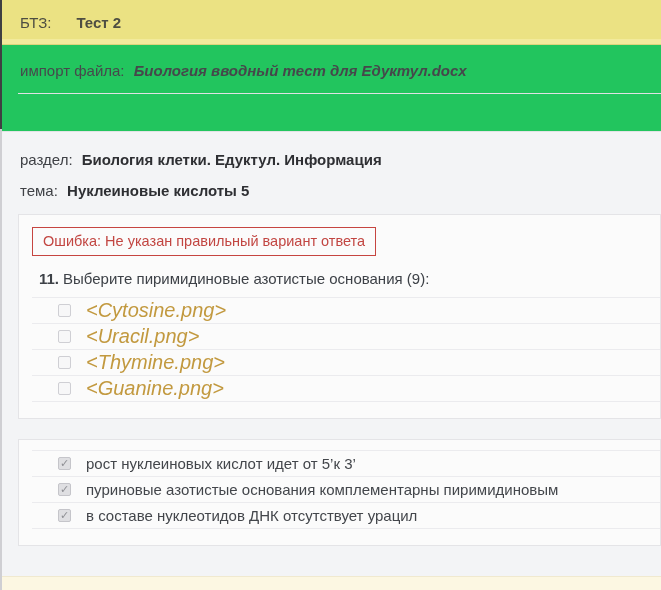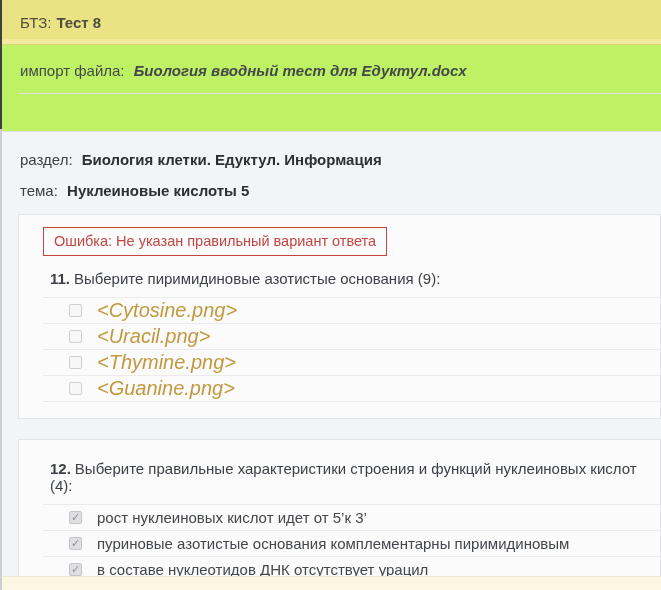--- a/index.html
+++ b/index.html
@@ -18,39 +18,40 @@
 
   .app-header{
     height:44px;
     background:#ebe283;
     box-shadow:inset 0 -5px 0 rgba(247,241,176,.55);
     border-bottom:1px solid #ddd47c;
     display:flex;align-items:center;
     padding-left:20px;
     color:#4e4e42;
     font-size:15px;
+    gap:20px;
   }
   .app-header .bold{font-weight:bold;margin-left:5px;}
 
-  .import-section{background:#bef264;}
+  .import-section{background:#22c55e;}
   .import-row{padding:17px 20px 14px 20px;color:#47484c;}
   .import-row .file{font-weight:bold;font-style:italic;margin-left:5px;color:#46474b;}
   .import-divider{border-top:1px solid #e0e1e4;margin-left:18px;}
   .import-spacer{height:37px;border-bottom:1px solid #e2e3e6;}
 
   .main{padding:19px 0 0 20px;}
   .meta-line{margin-bottom:14px;color:#3f4146;}
   .meta-line .val{font-weight:bold;color:#2e2f33;margin-left:5px;}
   .meta-line.topic{margin-bottom:15px;}
 
   .card{
     background:#fbfbfb;
     border:1px solid #e4e4e7;
     margin-left:-2px;
-    padding:10px 0 16px 24px;
+    padding:10px 0 16px 13px;
   }
   .card.q11{margin-bottom:20px;}
 
   .error-box{
     display:inline-block;
     border:1px solid #c64540;
     color:#c24642;
     font-size:14.5px;
     padding:5px 10px 6px 10px;
     margin:2px 0 4px 0;
@@ -98,21 +99,21 @@
 </style>
 </head>
 <body>
 
 <div class="screen">
   <div class="edge-dark"></div>
   <div class="edge-light"></div>
 
   <div class="app-header">
     <span>БТЗ:</span>
-    <span class="bold">Тест 8</span>
+    <span class="bold">Тест 2</span>
   </div>
 
   <div class="import-section">
     <div class="import-row">
       <span>импорт файла:</span>
       <span class="file">Биология вводный тест для Едуктул.docx</span>
     </div>
     <div class="import-divider"></div>
     <div class="import-spacer"></div>
   </div>
@@ -146,23 +147,20 @@
           <span class="option-label">&lt;Thymine.png&gt;</span>
         </div>
         <div class="option-row">
           <span class="cb"></span>
           <span class="option-label">&lt;Guanine.png&gt;</span>
         </div>
       </div>
     </div>
 
     <div class="card q12">
-      <div class="question-line">
-        <span class="qnum">12.</span><span>Выберите правильные характеристики строения и функций нуклеиновых кислот (4):</span>
-      </div>
       <div class="options">
         <div class="option-row">
           <span class="cb checked"></span>
           <span class="option-label">рост нуклеиновых кислот идет от 5’к 3’</span>
         </div>
         <div class="option-row">
           <span class="cb checked"></span>
           <span class="option-label">пуриновые азотистые основания комплементарны пиримидиновым</span>
         </div>
         <div class="option-row">

